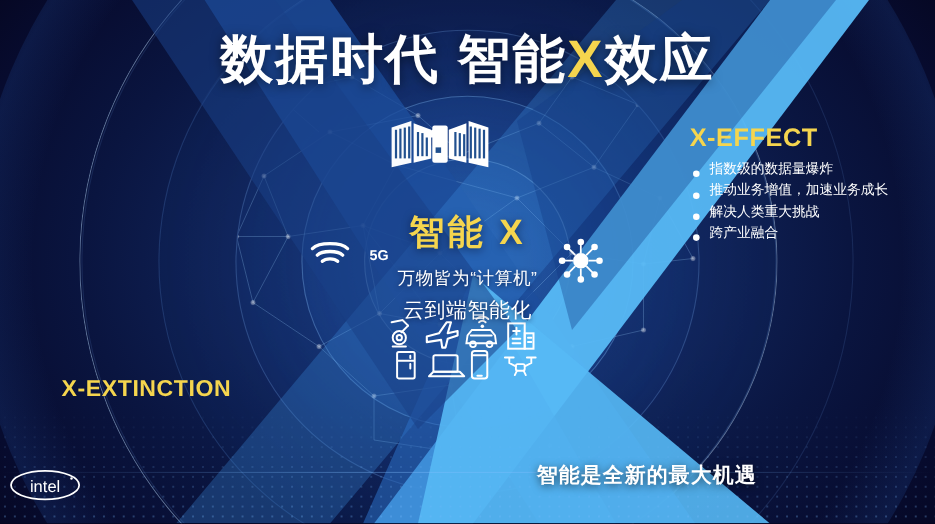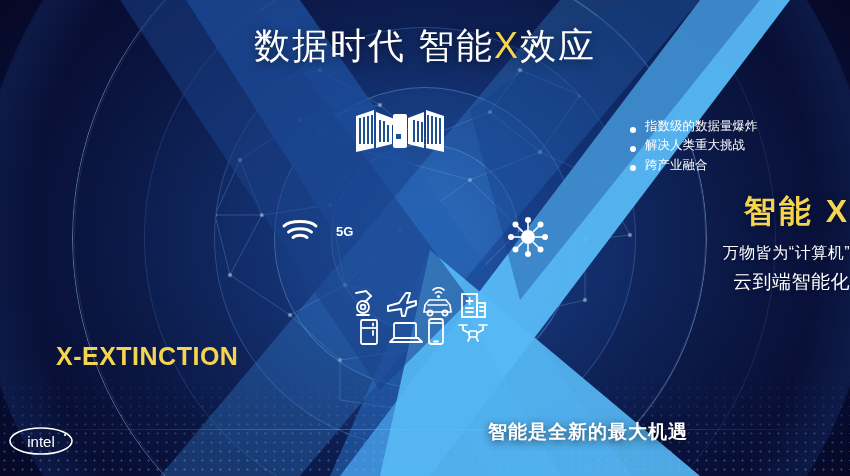--- a/index.html
+++ b/index.html
@@ -36,36 +36,36 @@
   .dots{position:absolute;left:0;bottom:0;width:850px;height:110px;pointer-events:none;
     background-image:radial-gradient(rgba(120,185,255,0.30) 1px, rgba(0,0,0,0) 1.2px);
     background-size:9px 9px;
     -webkit-mask-image:linear-gradient(to top, rgba(0,0,0,1) 0%, rgba(0,0,0,0) 100%);
     mask-image:linear-gradient(to top, rgba(0,0,0,1) 0%, rgba(0,0,0,0) 100%);}
   .floorline{position:absolute;left:0;bottom:46px;width:850px;height:1px;
     background:linear-gradient(to right, rgba(120,180,255,0) 0%, rgba(130,190,255,0.35) 40%, rgba(130,190,255,0.35) 62%, rgba(120,180,255,0) 100%);}
 
   
   .title{position:absolute;left:0;top:22px;width:850px;text-align:center;
-    font-size:36px;font-weight:normal;letter-spacing:2px;color:#ffffff;
+    font-size:48px;font-weight:bold;letter-spacing:2px;color:#ffffff;
     text-shadow:0 2px 10px rgba(0,0,0,0.55);white-space:nowrap;}
   .title .gold{color:#f5d54e;}
 
   .xeffect{position:absolute;left:627px;top:112px;}
   .xeffect .head{font-size:23px;font-weight:bold;color:#f5d54e;letter-spacing:0.5px;}
   .bullets{margin:7px 0 0 0;padding:0;list-style:none;}
-  .bullets li{display:flex;align-items:center;margin:0 0 4px 0;}
+  .bullets li{display:flex;align-items:flex-end;margin:0 0 4px 0;}
   .bullets .bdot{width:6px;height:6px;border-radius:50%;background:#ffffff;margin:6px 9px 0 3px;flex:0 0 auto;}
   .bullets .btxt{font-size:12.5px;color:#ffffff;line-height:1.22;white-space:nowrap;}
 
   .xextinct{position:absolute;left:56px;top:342px;}
-  .xextinct .head{font-size:25px;font-weight:bold;color:#f5d54e;letter-spacing:0.5px;}
+  .xextinct .head{font-size:21px;font-weight:bold;color:#f5d54e;letter-spacing:0.5px;}
   .xextinct .sub{font-size:15px;color:#ffffff;margin-top:3px;}
 
-  .center-text{position:absolute;left:0;top:190px;width:850px;text-align:right;pointer-events:none;}
+  .center-text{position:absolute;left:0;top:190px;width:850px;text-align:center;pointer-events:none;}
   .center-text .c1{font-size:32px;font-weight:bold;color:#f5d54e;letter-spacing:3px;text-shadow:0 2px 8px rgba(0,10,40,0.6);}
   .center-text .c2{font-size:16px;color:#ffffff;margin-top:9px;letter-spacing:0.5px;text-shadow:0 1px 5px rgba(0,10,40,0.7);}
   .center-text .c3{font-size:19px;color:#ffffff;margin-top:5px;letter-spacing:0.5px;text-shadow:0 1px 5px rgba(0,10,40,0.7);}
 
   .tagline{position:absolute;left:0;top:419px;width:688px;text-align:right;
     font-size:19px;font-weight:bold;color:#ffffff;letter-spacing:1px;
     text-shadow:0 2px 8px rgba(0,0,0,0.6);}
 
   .intel{position:absolute;left:8px;bottom:20px;width:66px;height:30px;}
   .intel svg{display:block;}
@@ -319,24 +319,29 @@
       <path d="M14 17 L12 21 M20 17 L22 21"></path>
     </svg>
   </div>
 
   <div class="dots"></div>
   <div class="floorline"></div>
 
   <div class="title"><span>数据时代  智能</span><span class="gold">X</span><span>效应</span></div>
 
   <div class="xeffect">
+    <div class="head">X-EFFECT</div>
     <ul class="bullets">
       <li>
           <span class="bdot"></span>
           <span class="btxt">指数级的数据量爆炸</span>
+        </li>
+      <li>
+          <span class="bdot"></span>
+          <span class="btxt">推动业务增值，加速业务成长</span>
         </li>
       <li>
           <span class="bdot"></span>
           <span class="btxt">解决人类重大挑战</span>
         </li>
       <li>
           <span class="bdot"></span>
           <span class="btxt">跨产业融合</span>
         </li>
     </ul>

